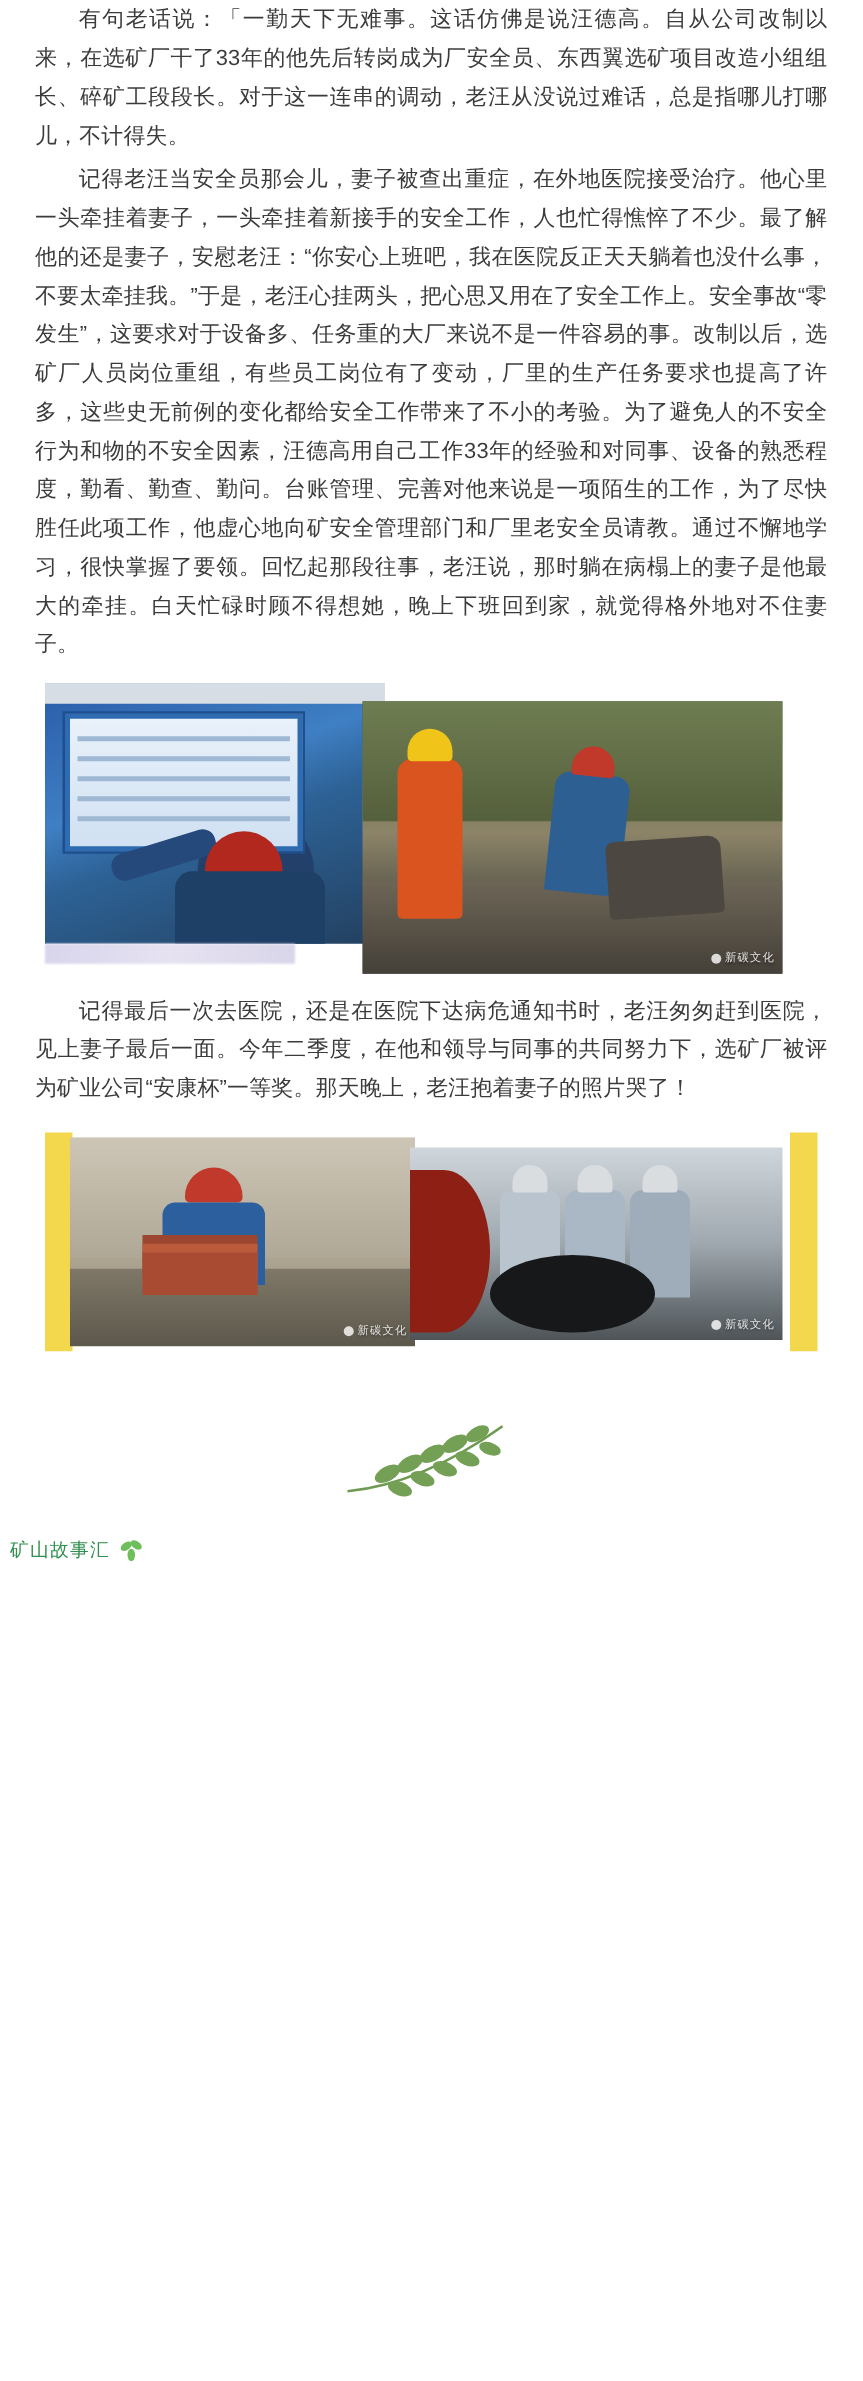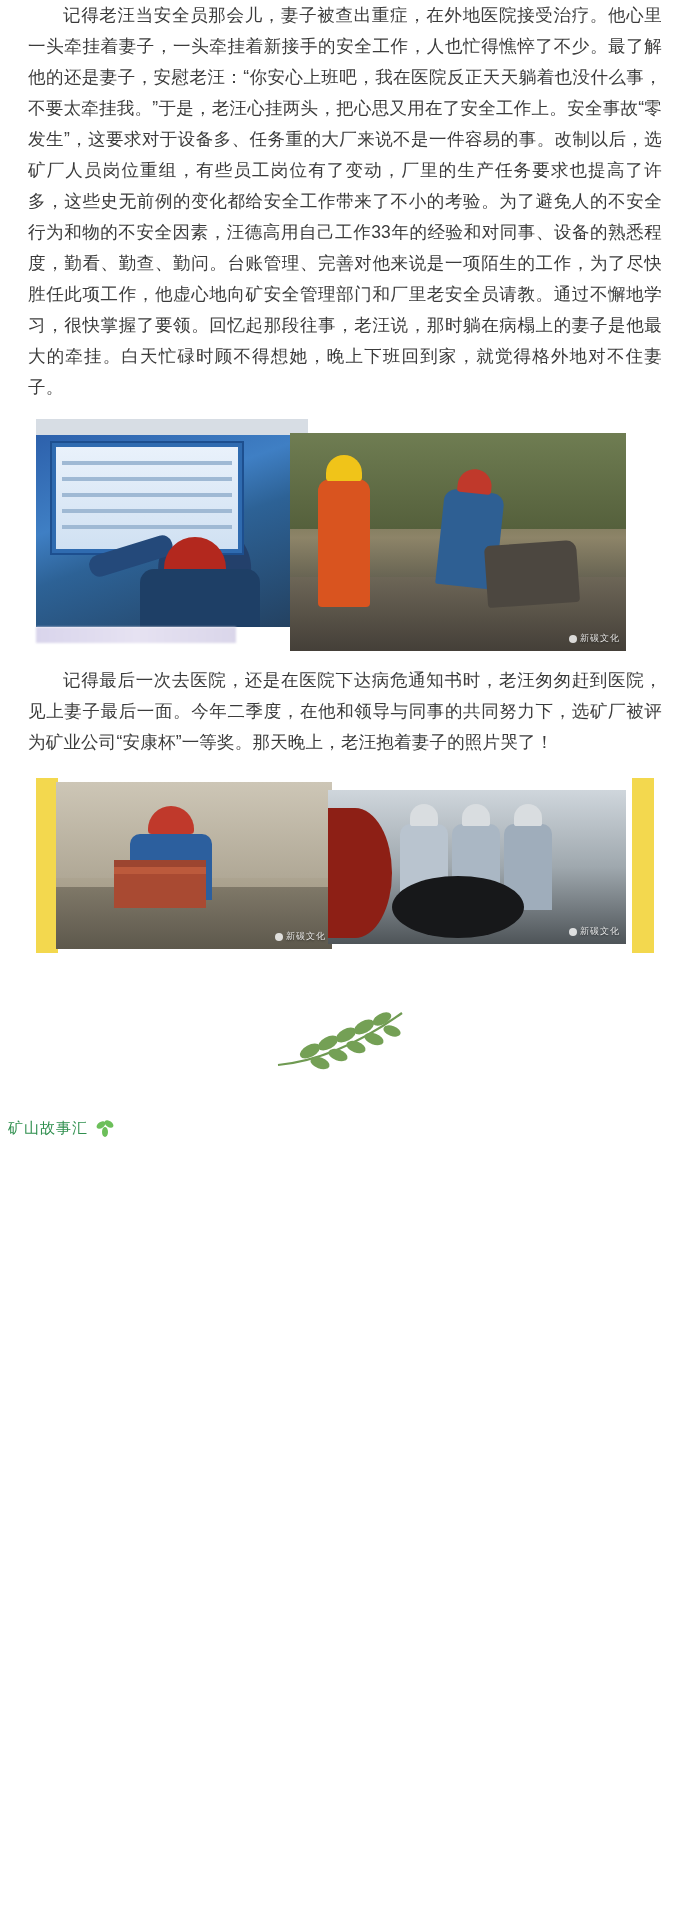--- a/index.html
+++ b/index.html
@@ -242,21 +242,21 @@
     position: absolute;
     left: 50%;
     transform: translateX(-50%);
     top: 6px;
     width: 150px;
     height: 70px;
   }
   .brand {
     position: absolute;
     left: 8px;
-    bottom: 8px;
+    bottom: 24px;
     display: flex;
     align-items: center;
     gap: 6px;
     justify-content: space-between;
   }
   .brand-text {
     color: #2f8f4e;
     font-size: 15px;
     letter-spacing: 1px;
   }
@@ -265,20 +265,21 @@
     position: relative;
   }
 </style>
 </head>
 <body>
 
 <div class="page">
 
   <div class="article">
 
+    <p class="para indent">有句老话说：「一勤天下无难事。这话仿佛是说汪德高。自从公司改制以来，在选矿厂干了33年的他先后转岗成为厂安全员、东西翼选矿项目改造小组组长、碎矿工段段长。对于这一连串的调动，老汪从没说过难话，总是指哪儿打哪儿，不计得失。</p>
 
     <p class="para indent">记得老汪当安全员那会儿，妻子被查出重症，在外地医院接受治疗。他心里一头牵挂着妻子，一头牵挂着新接手的安全工作，人也忙得憔悴了不少。最了解他的还是妻子，安慰老汪：“你安心上班吧，我在医院反正天天躺着也没什么事，不要太牵挂我。”于是，老汪心挂两头，把心思又用在了安全工作上。安全事故“零发生”，这要求对于设备多、任务重的大厂来说不是一件容易的事。改制以后，选矿厂人员岗位重组，有些员工岗位有了变动，厂里的生产任务要求也提高了许多，这些史无前例的变化都给安全工作带来了不小的考验。为了避免人的不安全行为和物的不安全因素，汪德高用自己工作33年的经验和对同事、设备的熟悉程度，勤看、勤查、勤问。台账管理、完善对他来说是一项陌生的工作，为了尽快胜任此项工作，他虚心地向矿安全管理部门和厂里老安全员请教。通过不懈地学习，很快掌握了要领。回忆起那段往事，老汪说，那时躺在病榻上的妻子是他最大的牵挂。白天忙碌时顾不得想她，晚上下班回到家，就觉得格外地对不住妻子。</p>
 
     <div class="figure-block">
       <div class="imgrow1">
 
         <div class="photo p1">
           <div class="ceiling"></div>
           <div class="board">
             <div class="brow" style="top:18px"></div>

